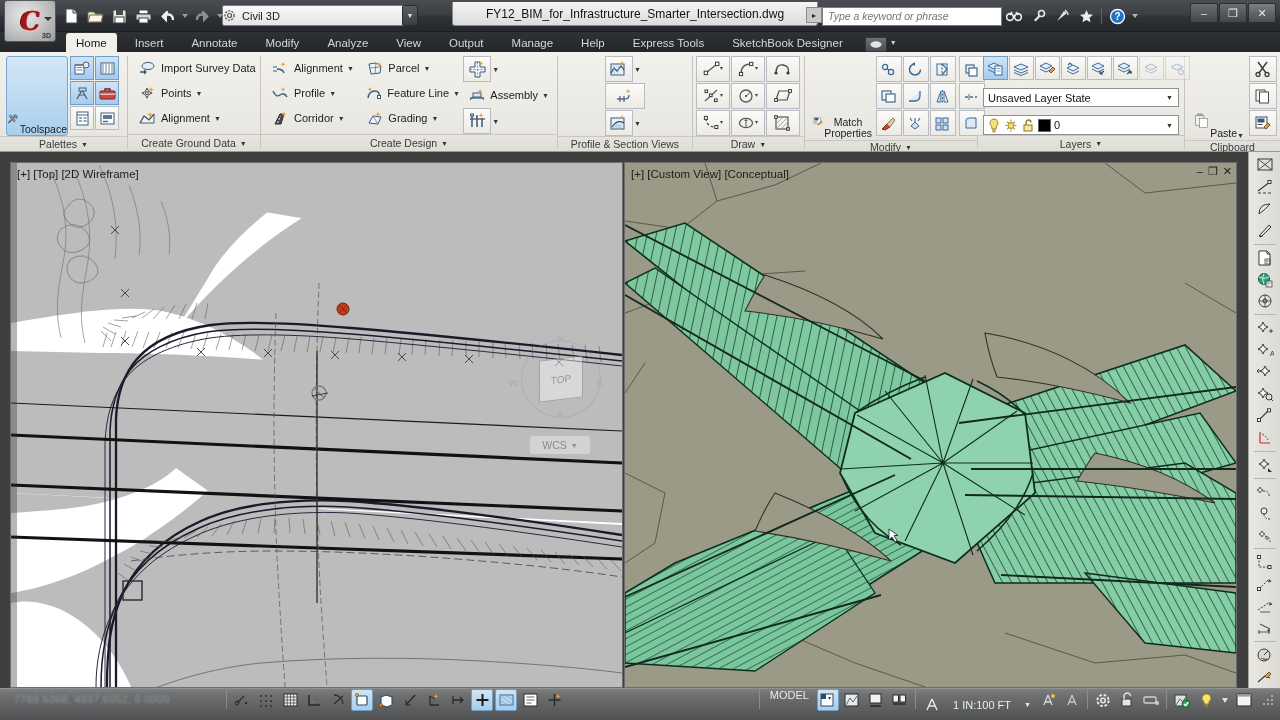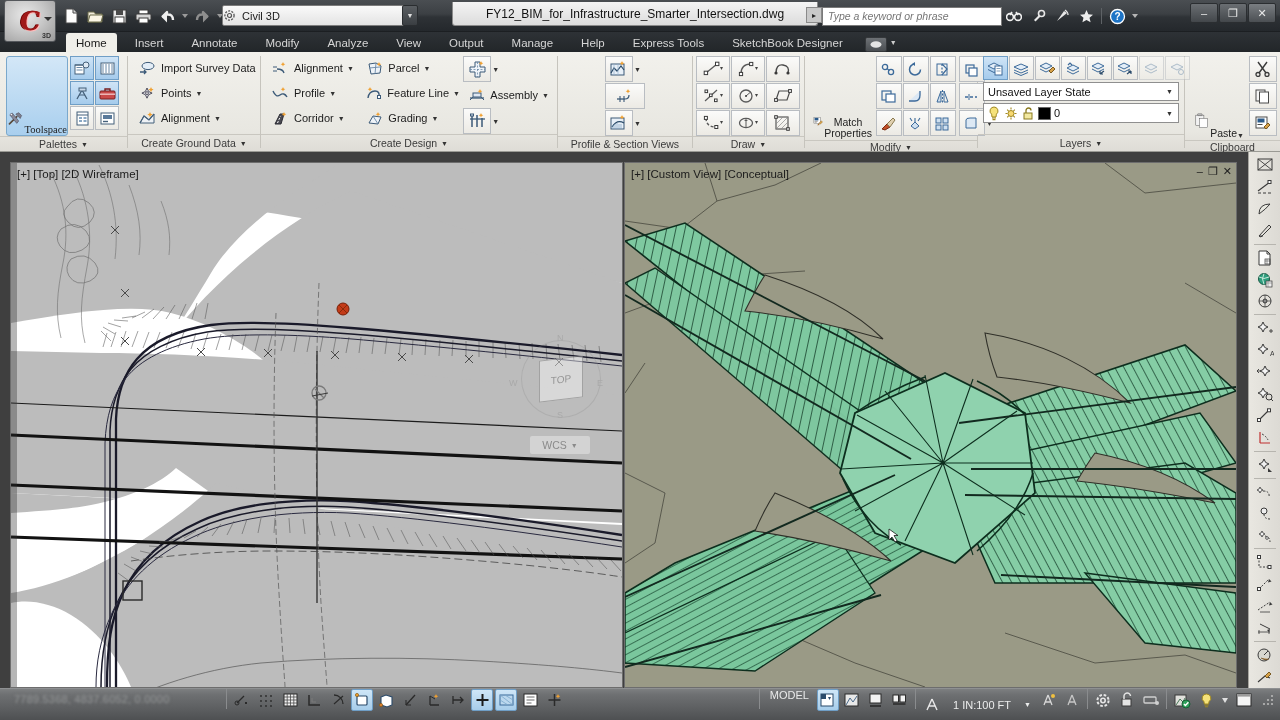--- a/index.html
+++ b/index.html
@@ -122,21 +122,21 @@
     height:17px; font-size:10.5px; color:#3a3a3a; text-align:center;
     display:flex;align-items:center;justify-content:center; gap:4px;
     border-top:1px solid #c9c7c0;
   }
   .psep { width:1px; background:#c6c4bd; margin:4px 0 0 0; height:92px; }
 
   .bigbtn {
     width:58px; display:flex;flex-direction:row;align-items:flex-end; justify-content:flex-start;
     padding-top:2px; border:1px solid transparent; border-radius:3px;
   }
-  .bigbtn.sel { background:linear-gradient(to bottom,#d3e7f7,#a9cfee); border-color:#7aa8cc;font-family:Liberation Serif, serif; }
+  .bigbtn.sel { background:linear-gradient(to bottom,#d3e7f7,#a9cfee); border-color:#7aa8cc; }
   .bigbtn .lbl { font-size:10.5px; color:#222; text-align:center; line-height:11px; margin-top:1px; }
 
   .grid2 { display:grid; grid-template-columns:repeat(2,24px); grid-auto-rows:24px; gap:1px; }
   .cell {
     border:1px solid #b9bdc2; background:linear-gradient(to bottom,#fbfbfa,#eceae4);
     display:flex;align-items:center;justify-content:center;
   }
   .cell.sel { background:linear-gradient(to bottom,#cfe4f6,#a5cbec); border-color:#6f9ec6; }
 
   .txtbtn {
@@ -834,21 +834,21 @@
         </div>
       </div>
       <div class="ptitle">
         <span>Modify</span>
         <span class="caret">▼</span>
       </div>
     </div>
     <div class="psep"></div>
 
     <div class="panel" style="width:206px">
-      <div class="pbody" style="flex-direction:column;gap:2px;padding-left:5px;">
+      <div class="pbody" style="flex-direction:column;gap:8px;padding-left:5px;">
         <div style="display:flex;gap:1px;">
           <div class="cell sel" style="width:25px;height:24px;">
             <svg width="17" height="15" viewBox="0 0 17 15">
                 <path d="M1 5 L7 2 L13 5 L7 8z" fill="#e4eef8" stroke="#3c6a9a"></path>
                 <path d="M1 8.5 L7 11.5 L13 8.5" fill="none" stroke="#3c6a9a"></path>
                 <rect x="8" y="5" width="7" height="9" fill="#fff" stroke="#3c6a9a"></rect>
                 <path d="M9.5 7.5h4 M9.5 10h4" stroke="#6a8aaa" stroke-width=".8"></path>
               </svg>
           </div>
           <div class="cell" style="width:25px;height:24px;">

